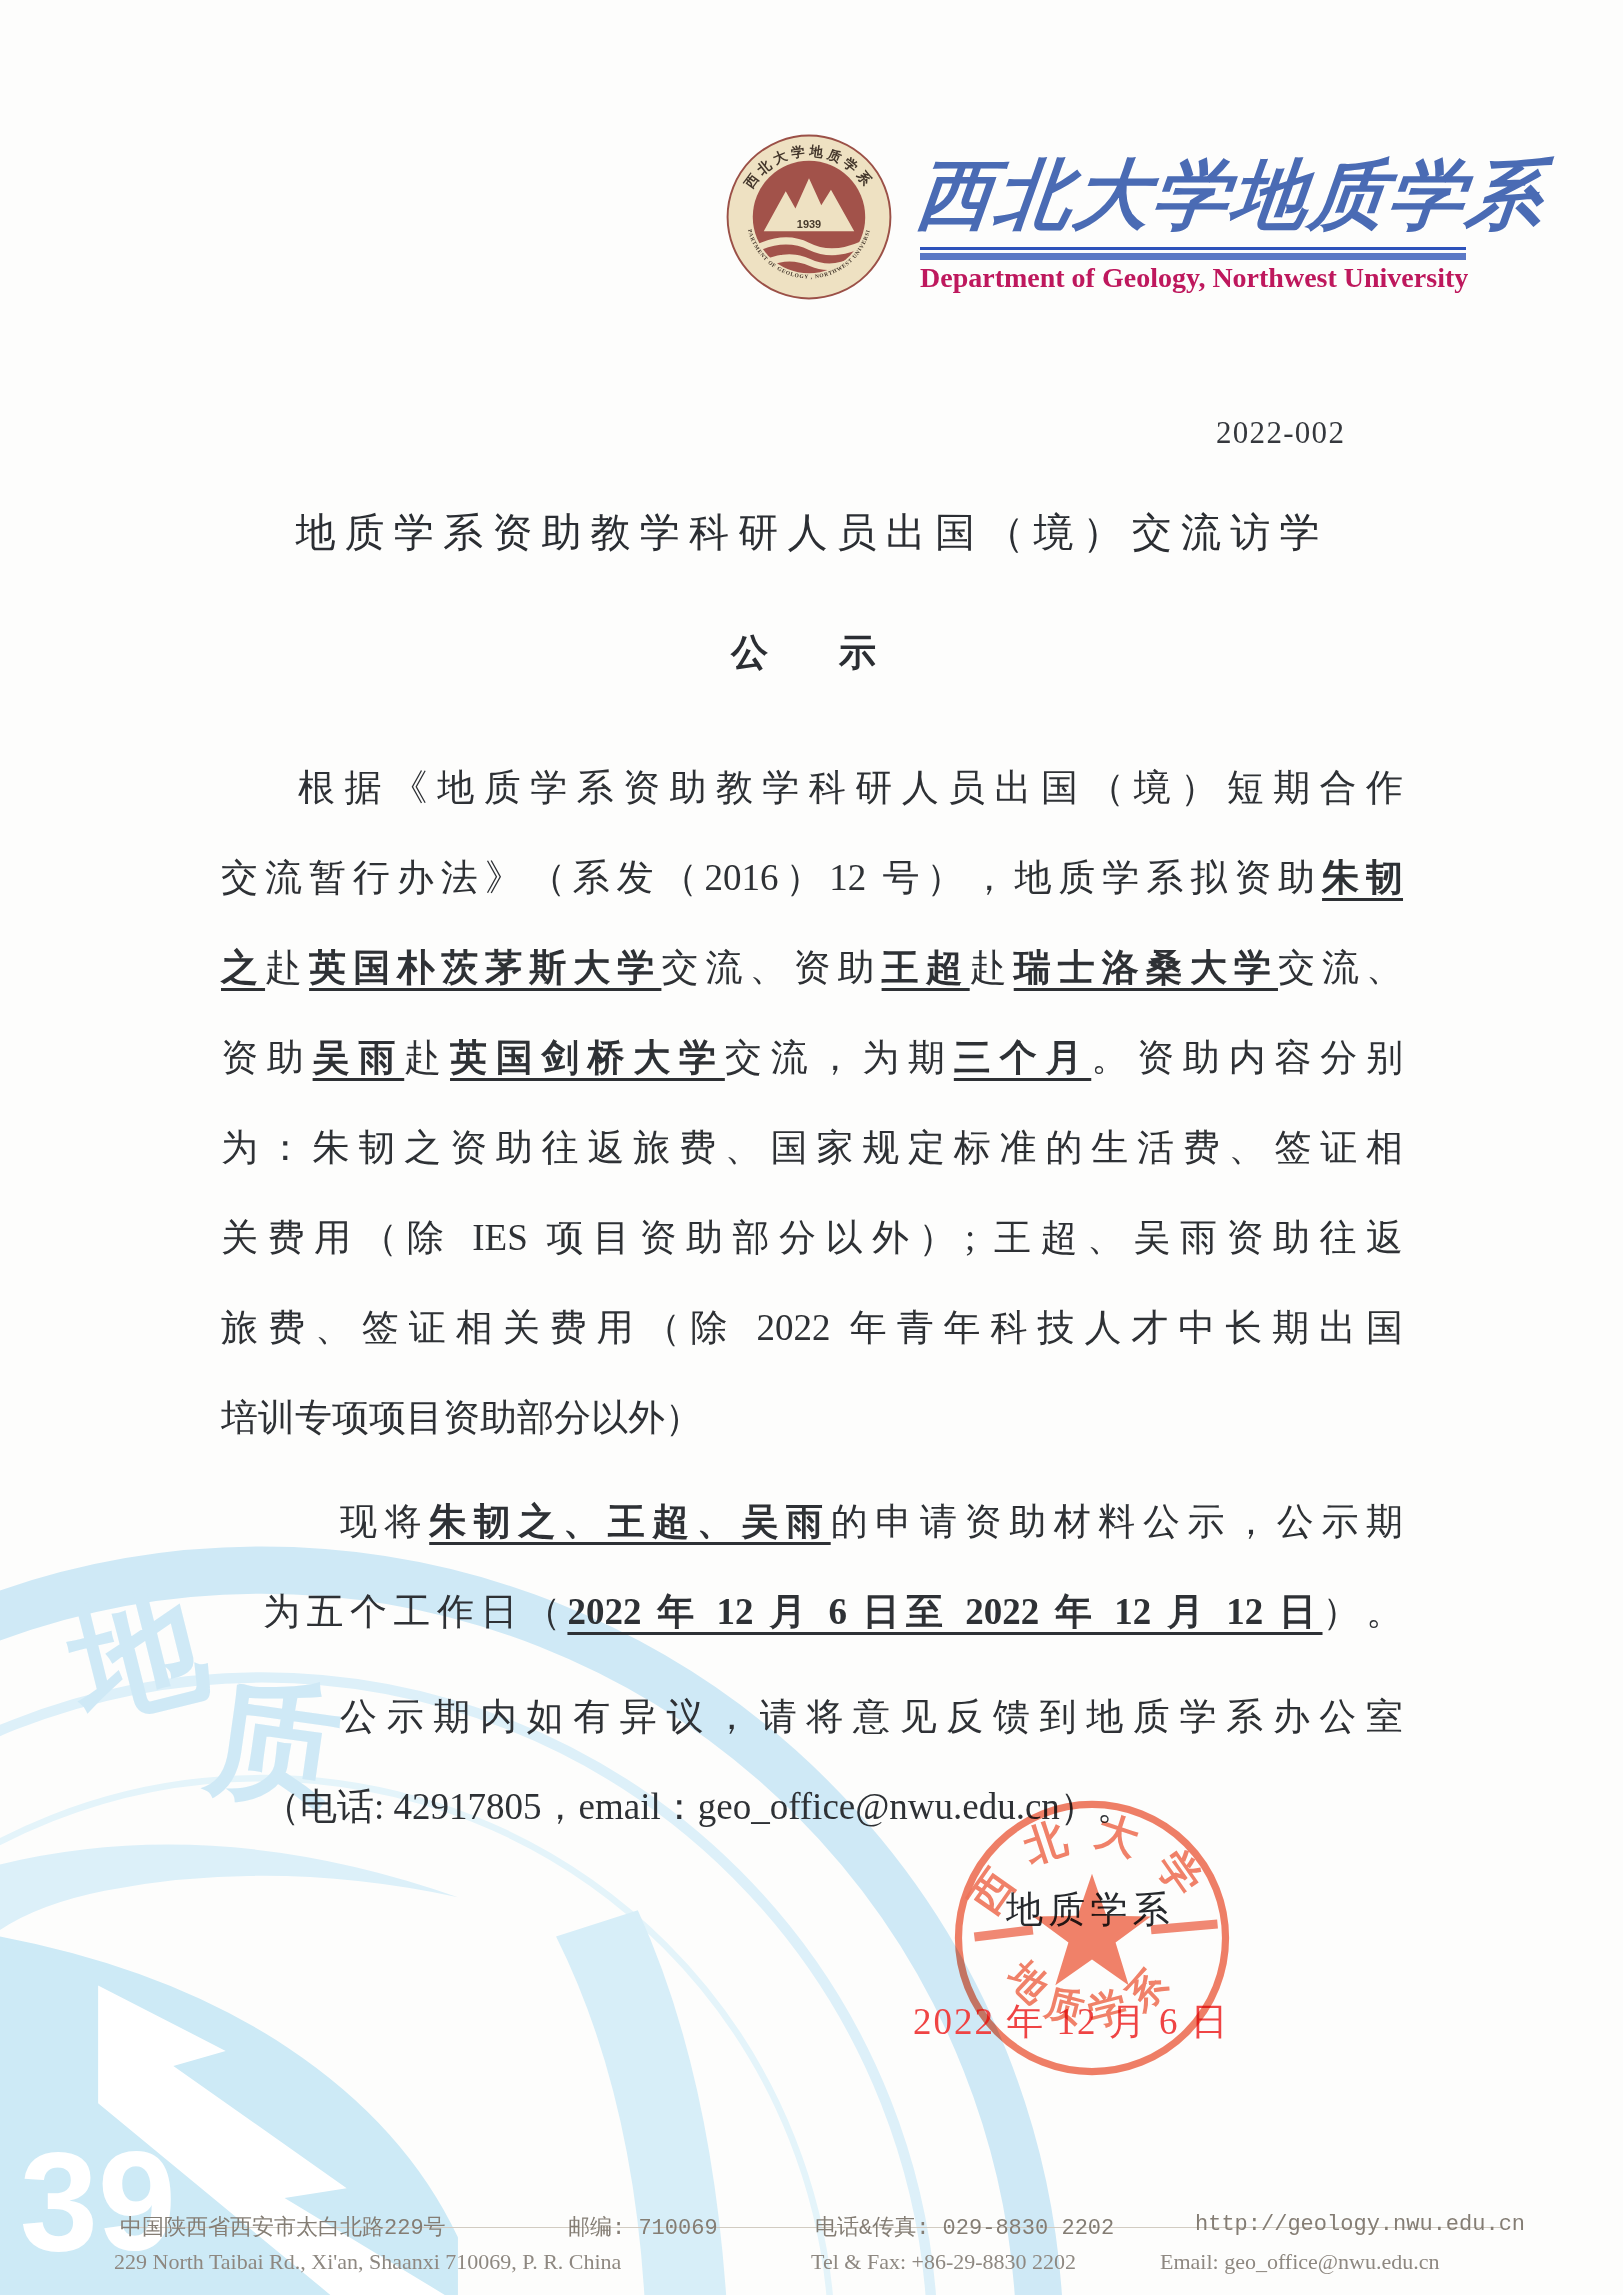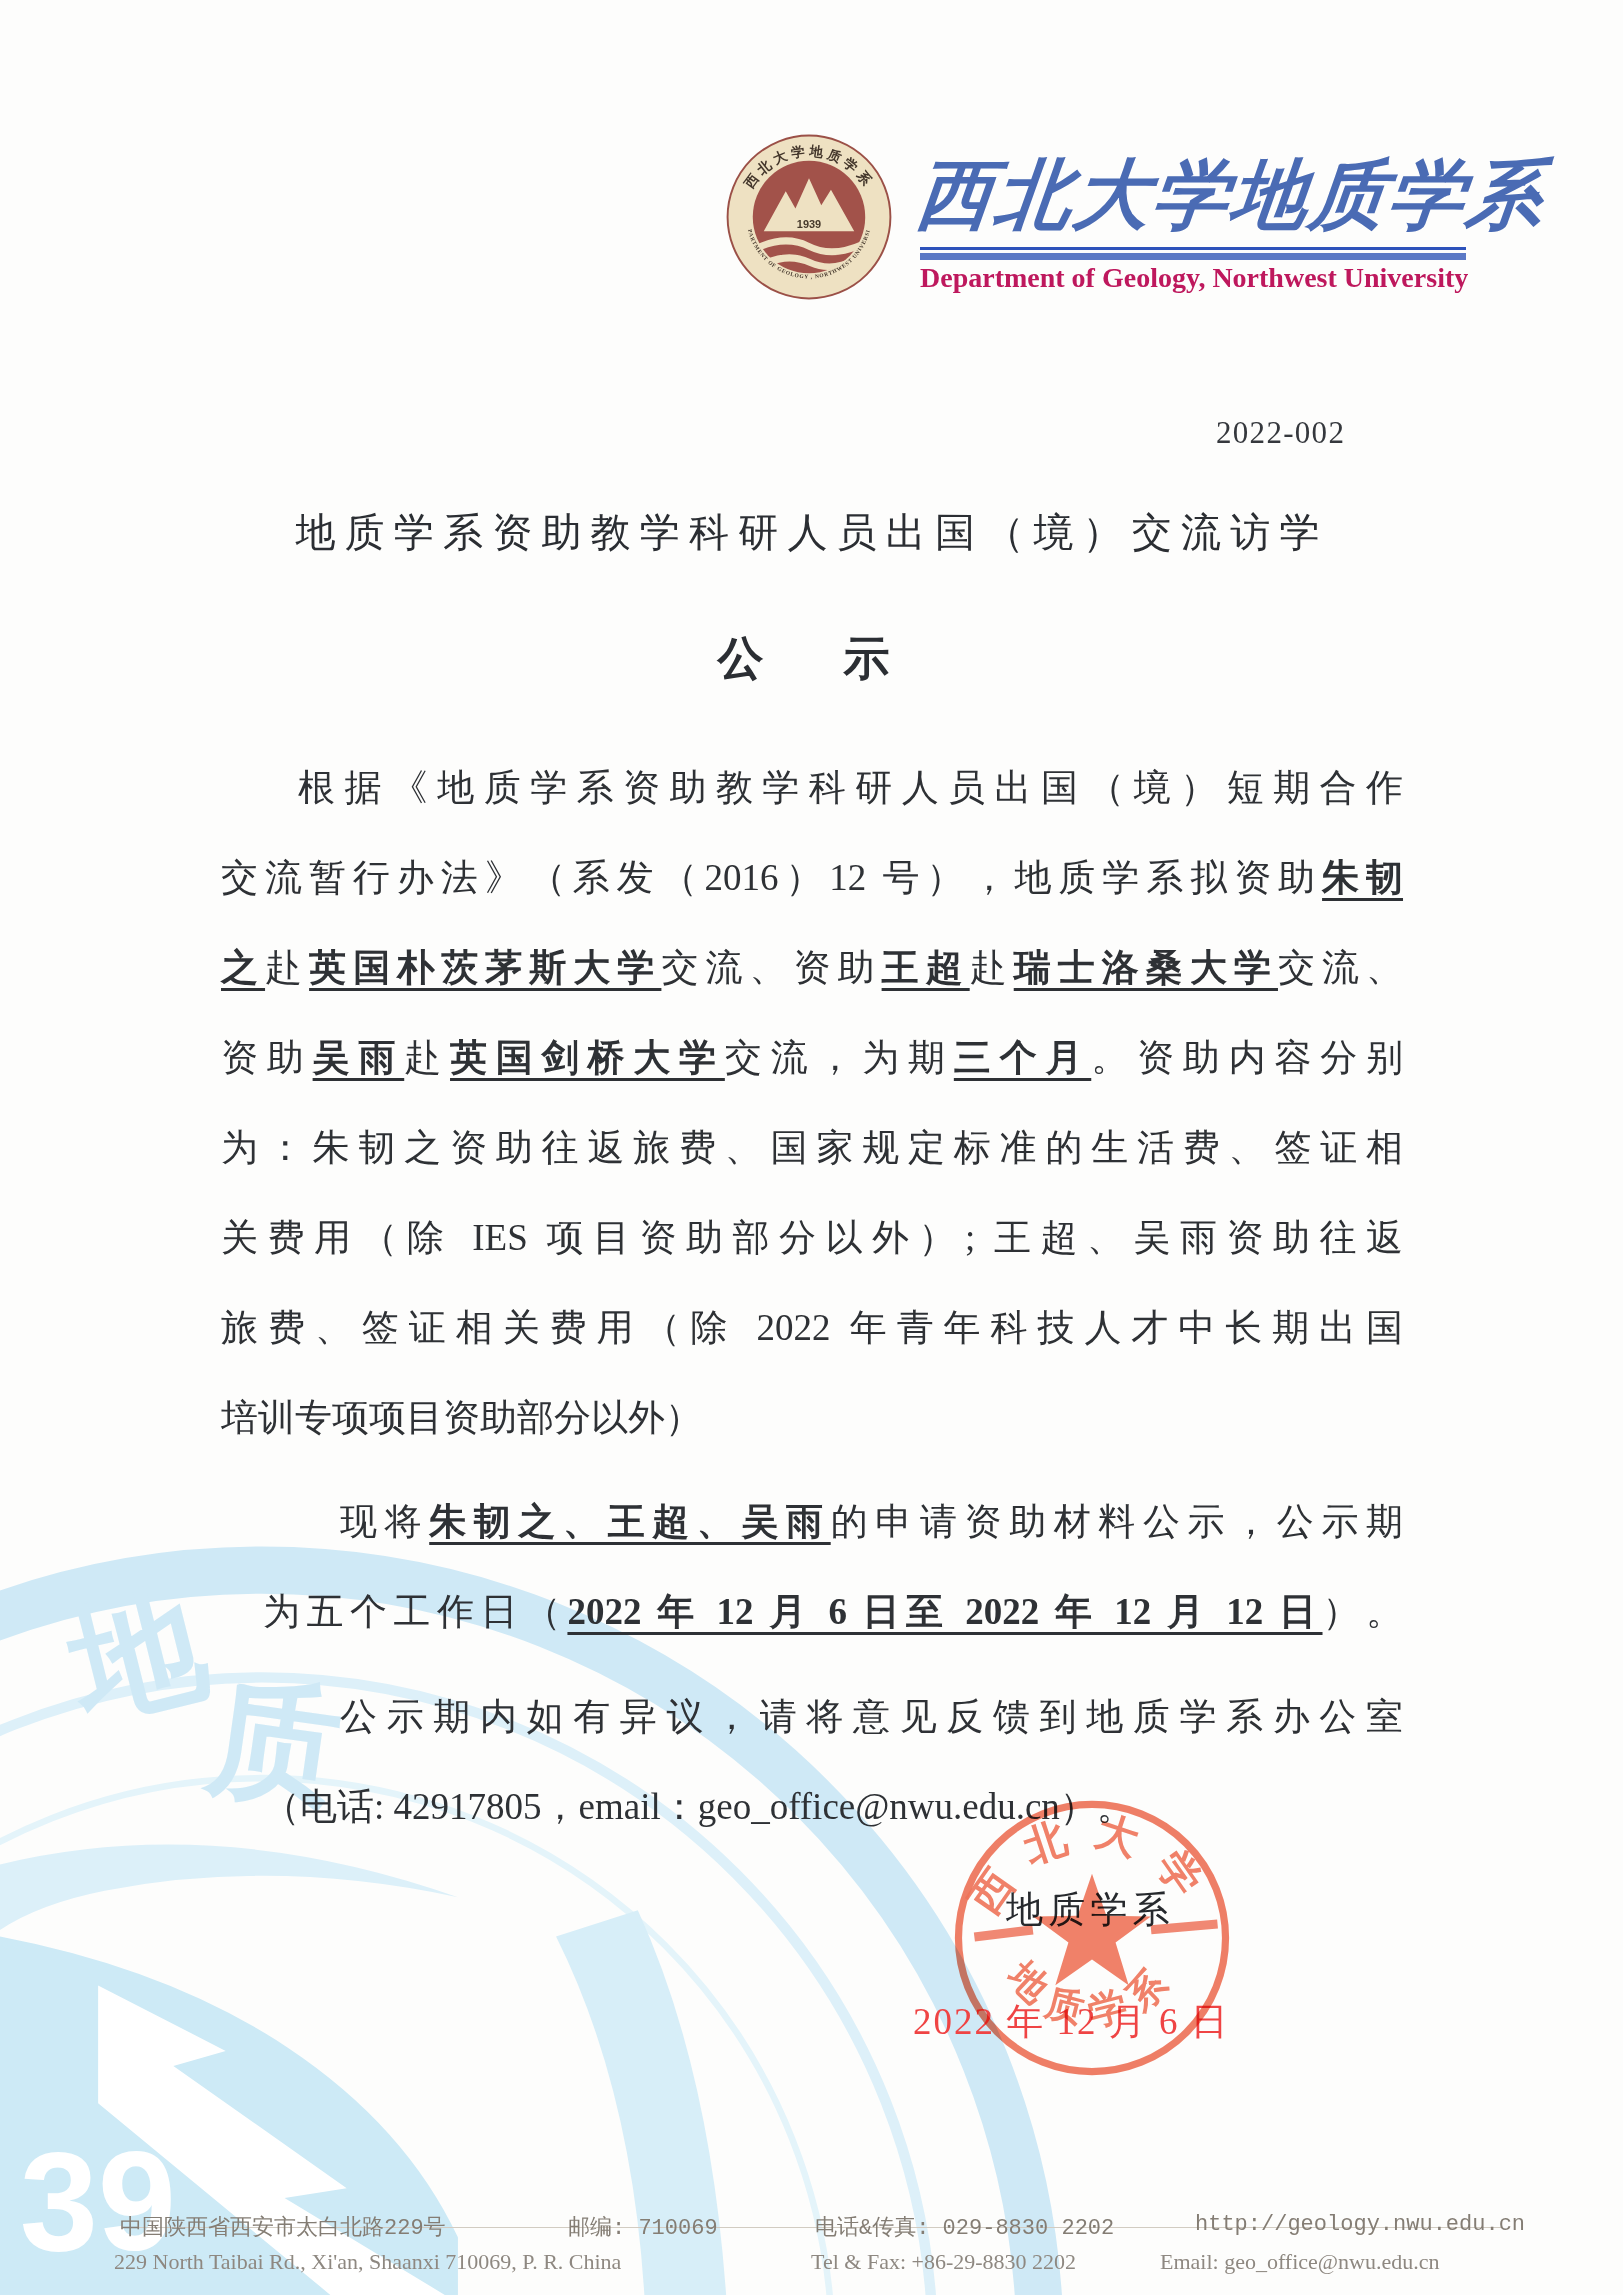--- a/index.html
+++ b/index.html
@@ -30,21 +30,21 @@
   }
   
   #doc-number{position:absolute;left:1216px;top:415px;font-size:31px;color:#35383d;letter-spacing:1.3px;z-index:2;}
   #doc-title{
     position:absolute;left:221px;top:505px;width:1182px;
     text-align:center;font-size:40px;font-weight:normal;color:#2b2e33;
     letter-spacing:9.2px;white-space:nowrap;z-index:2;
   }
   #doc-subtitle{
     position:absolute;left:221px;top:628px;width:1182px;
-    text-align:center;font-size:46px;font-weight:bold;color:#2b2e33;
+    text-align:center;font-size:37px;font-weight:bold;color:#2b2e33;
     letter-spacing:17px;z-index:2;
   }
   
   #body-text{position:absolute;left:221px;top:743px;width:1182px;z-index:2;}
   .para{margin:0;}
   .para + .para{margin-top:14.4px;margin-left:42px;}
   .line{
     line-height:90px;font-size:37px;
     text-align:justify;text-align-last:justify;
     -moz-text-align-last:justify;text-justify:inter-character;

